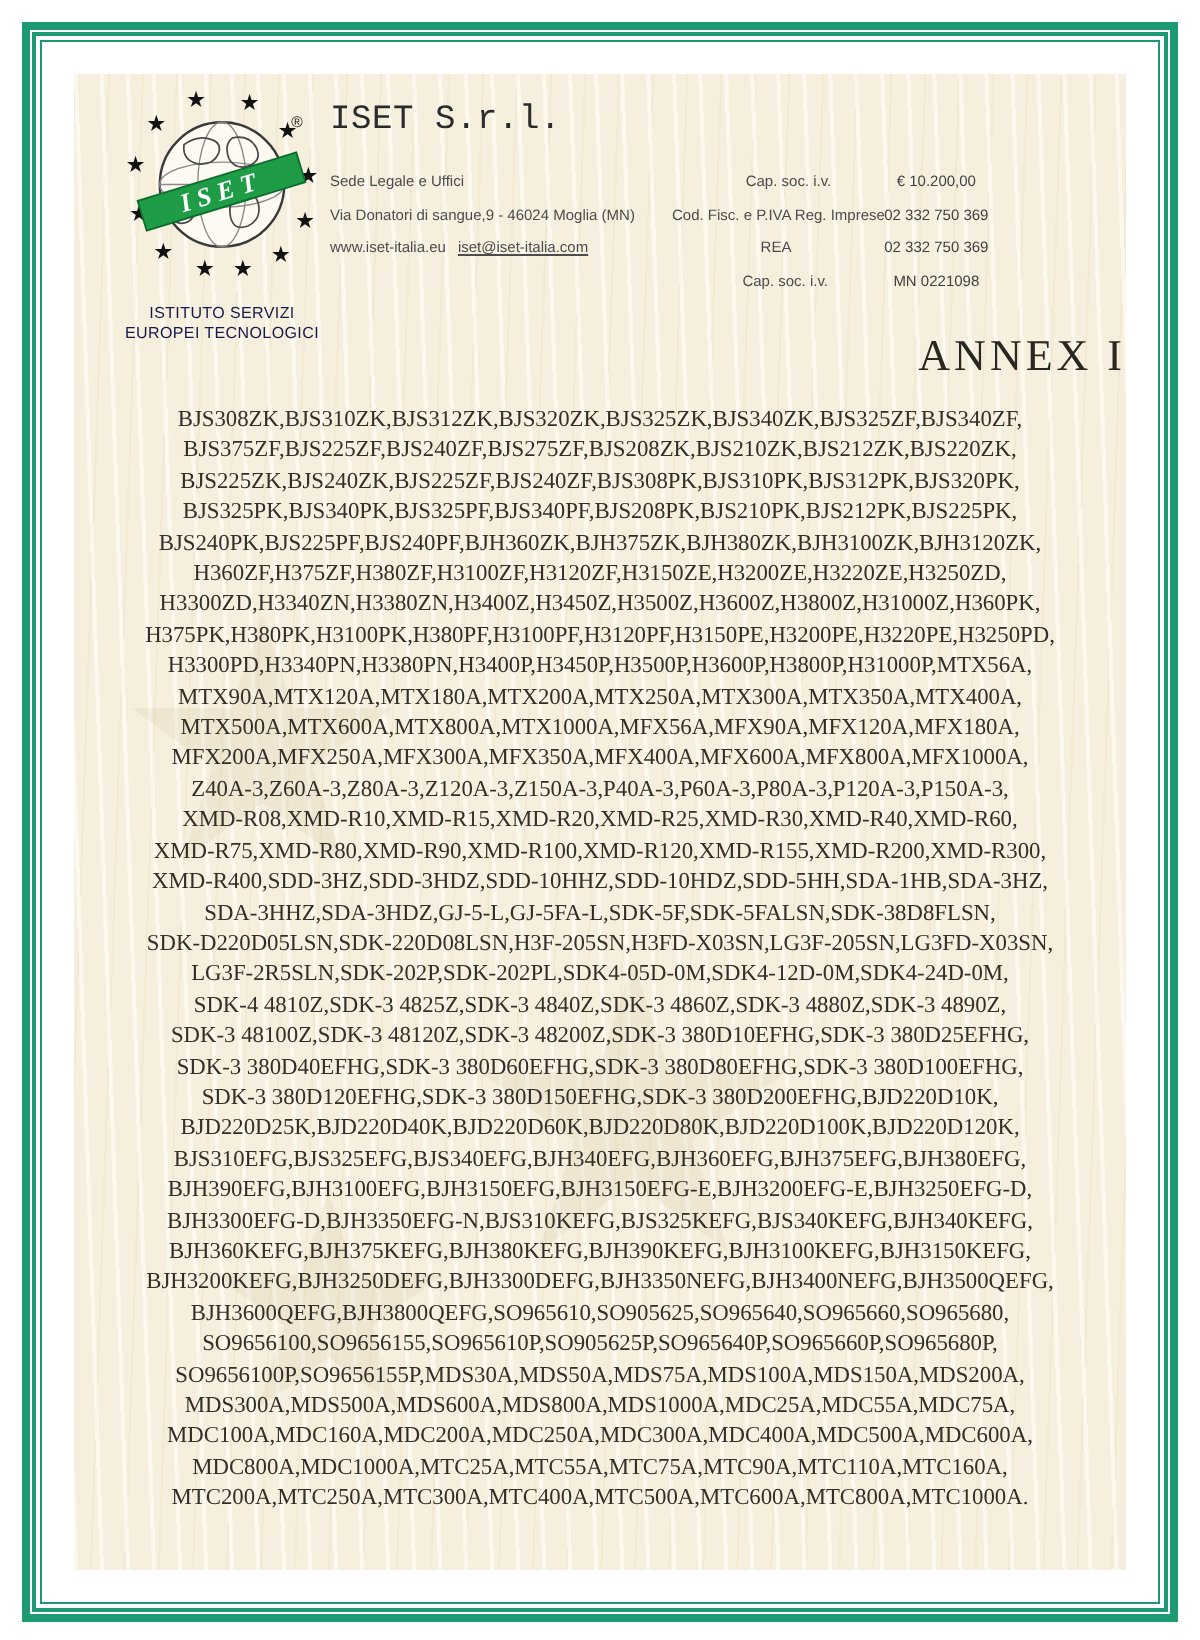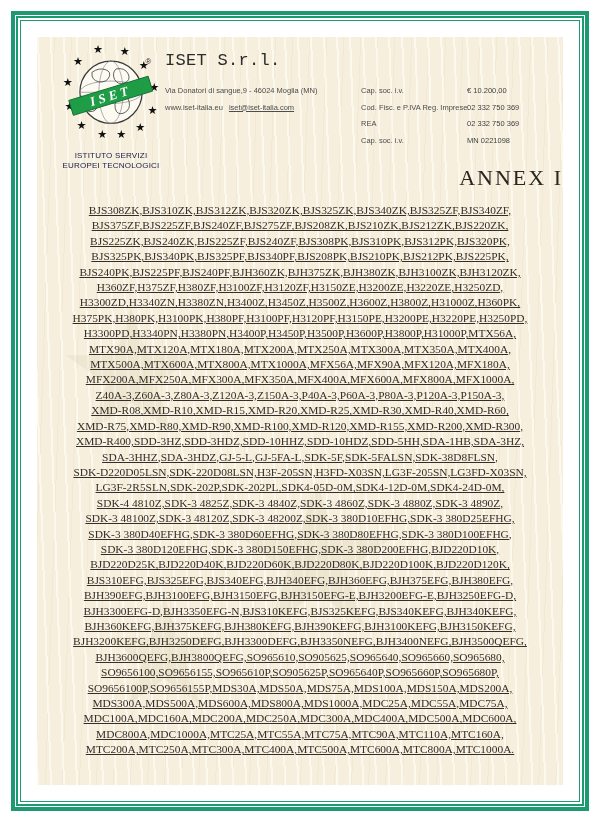--- a/index.html
+++ b/index.html
@@ -30,35 +30,35 @@
   
   .logo-block { position:absolute; left:12px; top:6px; width:124px; text-align:center; }
   .org-name { margin-top:2px; font-size:8px; font-weight:normal; line-height:10px; color:#18184a; letter-spacing:0.2px; }
 
   .company-name { position:absolute; left:128px; top:14px; font-size:17px; color:#2b2b2b; letter-spacing:0.3px;font-family:Liberation Mono, monospace; }
 
   .address { position:absolute; left:128px; top:46px; font-size:7.5px; color:#4c4c4c; }
   .address div { height:16.5px; line-height:16.5px; white-space:nowrap; }
   .email-link { text-decoration:underline; color:#4c4c4c; margin-left:6px;margin-top:40px; }
 
-  .registry { position:absolute; left:324px; top:46px; font-size:7.5px; color:#4c4c4c; }
+  .registry { position:absolute; left:299px; top:46px; font-size:7.5px; color:#4c4c4c;text-align:center; }
   .registry-row { height:16.5px; line-height:16.5px; white-space:nowrap; }
   .registry-row .lbl { display:inline-block; width:104px; }
   .registry-row .val { display:inline-block; color:#3f3f3f; }
 
   
   .annex-title {
     position:absolute; left:0; right:0; top:128px; text-align:right;
     font-family:"Liberation Serif", serif; font-size:22px; letter-spacing:2px; color:#2a2620;
   }
   .codes {
     position:absolute; left:24px; right:24px; top:166px; text-align:center;
     font-family:"Liberation Serif", serif; font-size:11.4px; color:#332e28;
   }
-  .codes .code-line { line-height:15.4px; white-space:nowrap;text-decoration:underline; }
+  .codes .code-line { line-height:15.4px; white-space:nowrap; }
 </style>
 </head>
 <body>
 
 <div class="page">
   <div class="frame1">
     <div class="frame2">
       <div class="frame3">
 
         <div class="paper">
@@ -104,20 +104,21 @@
             </svg>
             <div class="org-name">
               <div>ISTITUTO SERVIZI</div>
               <div>EUROPEI TECNOLOGICI</div>
             </div>
           </div>
 
           <div class="company-name">ISET S.r.l.</div>
 
           <div class="address">
+            <div>Sede Legale e Uffici</div>
             <div>Via Donatori di sangue,9 - 46024 Moglia (MN)</div>
             <div>
               <span>www.iset-italia.eu</span><span class="email-link">iset@iset-italia.com</span>
             </div>
           </div>
 
           <div class="registry">
               <div class="registry-row">
               <span class="lbl">Cap. soc. i.v.</span>
               <span class="val">€ 10.200,00</span>

